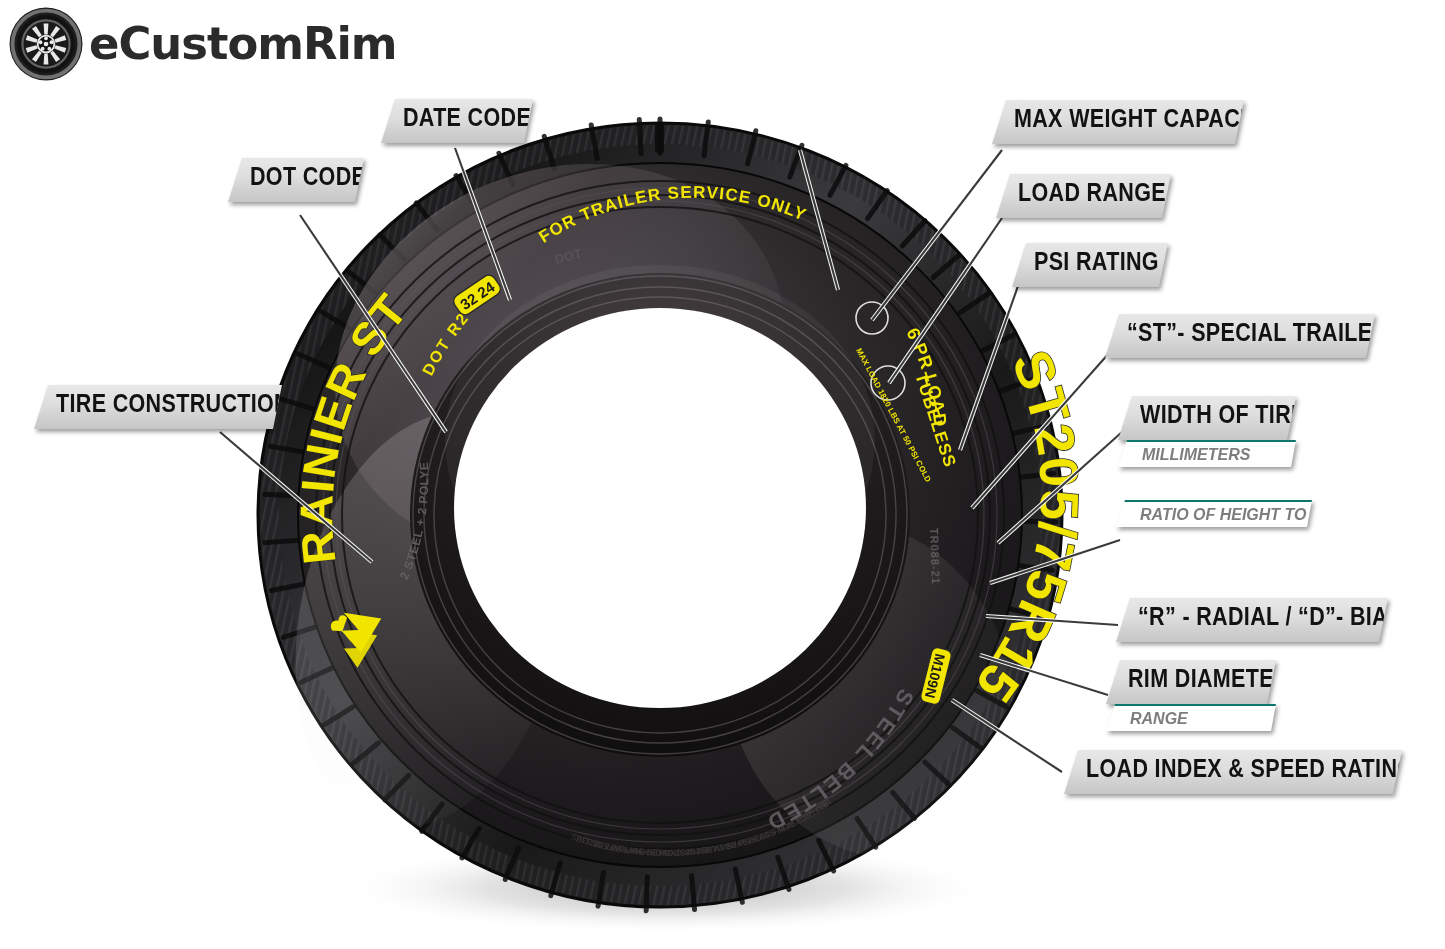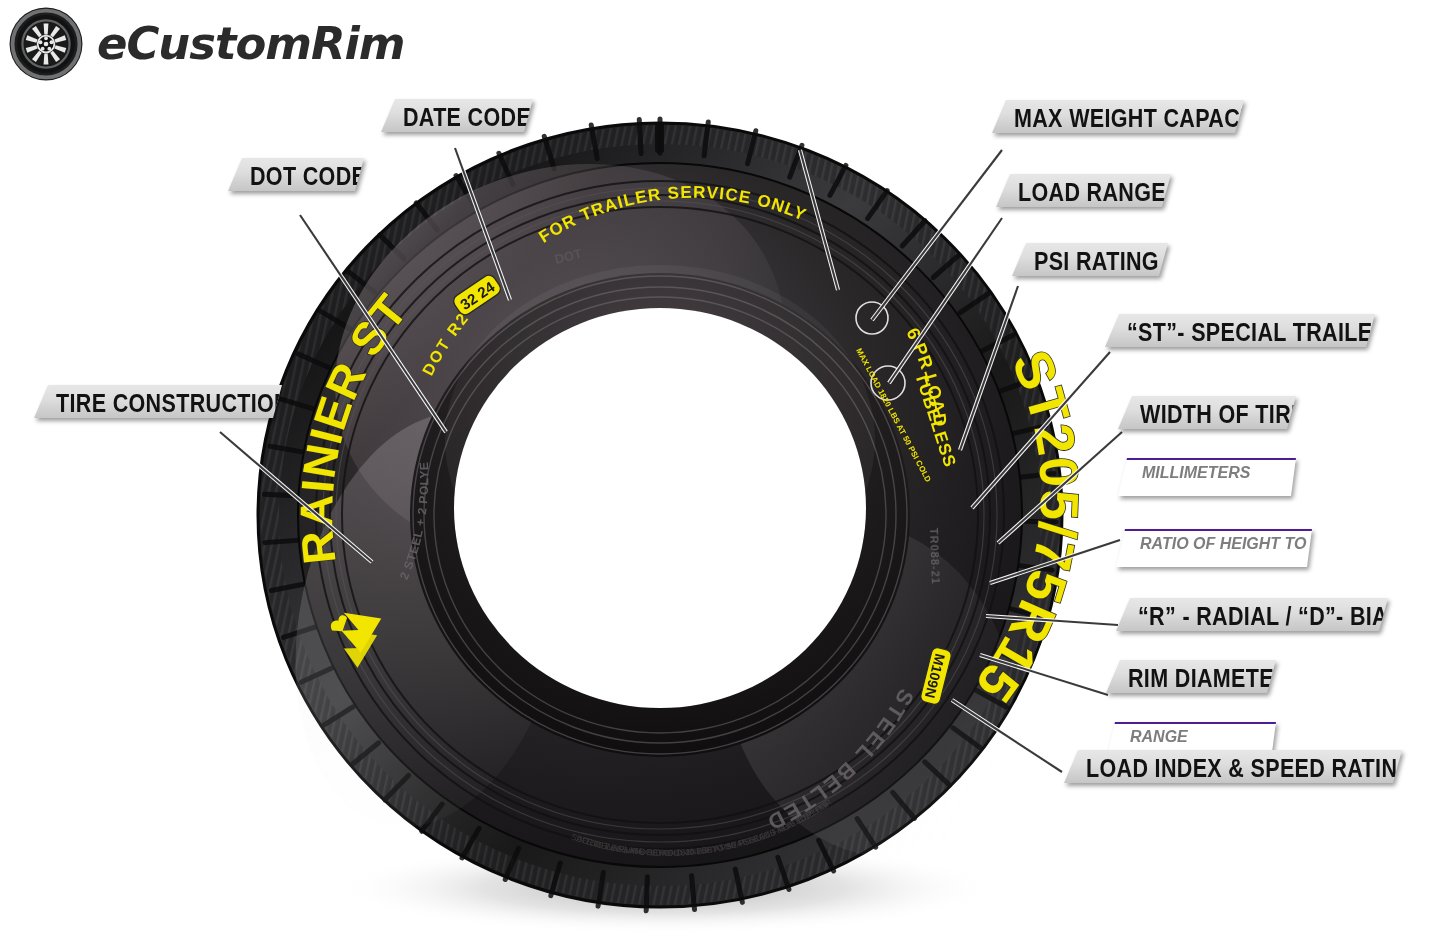--- a/index.html
+++ b/index.html
@@ -2,57 +2,56 @@
 <html><head>
 <meta charset="utf-8">
 <style>
   html,body{margin:0;padding:0;background:#ffffff;}
   body{width:1445px;height:949px;position:relative;overflow:hidden;
        font-family:"Liberation Sans", sans-serif;}
 
   #stage{position:absolute;left:0;top:0;width:1445px;height:949px;background:#fff;}
 
   
-  #logo{position:absolute;left:8px;top:6px;display:flex;align-items:center;gap:16px;font-style:italic;}
+  #logo{position:absolute;left:8px;top:6px;display:flex;align-items:center;gap:8px;}
   #logo .mark{width:76px;height:76px;display:block;}
   #logo .wordmark{font-family:"DejaVu Sans", sans-serif;font-weight:bold;
       font-size:44px;letter-spacing:-1px;color:#2b2b2b;line-height:1;
       transform:scaleX(1.02);}
 
   
   #tire-art{position:absolute;left:0;top:0;width:1445px;height:949px;}
 
   
   #leaders{position:absolute;left:0;top:0;width:1445px;height:949px;pointer-events:none;}
 
   
   .callout{position:absolute;filter:drop-shadow(2px 3px 2px rgba(0,0,0,.38));}
   .callout .bar{
     position:relative;
     background:linear-gradient(to bottom,#e7e7e7 0%,#dedede 42%,#d2d2d2 70%,#c6c6c6 100%);
     display:flex;align-items:center;
-    padding:3px 16px 0 22px;
+    padding:3px 16px 11px 22px;
     box-sizing:border-box;
   }
   
   .callout.skew .bar{
     clip-path:polygon(14px 0,100% 0,calc(100% - 9px) 100%,0 100%);
   }
   .callout .main{
     font-family:"Liberation Sans", sans-serif;
     font-weight:bold;font-size:25px;line-height:30px;color:#121212;
     white-space:nowrap;transform:scaleX(.86);transform-origin:left center;
     letter-spacing:.4px;
   }
   .callout .sub-wrap{
     background:#ffffff;
-    border-top:2px solid #4c1d95;
-    padding:2px 16px 13px 24px;
+    border-top:2px solid #0f766e;
+    padding:2px 16px 2px 24px;
     box-sizing:border-box;
-    margin-top:29px;
   }
   .callout.skew .sub-wrap{
     clip-path:polygon(9px 0,100% 0,calc(100% - 5px) 100%,0 100%);
   }
   .callout .sub{
     font-family:"Liberation Sans", sans-serif;
     font-style:italic;font-weight:bold;font-size:16px;line-height:21px;color:#7d7d7d;
     white-space:nowrap;transform:scaleX(.82);transform-origin:left center;
   }
 

